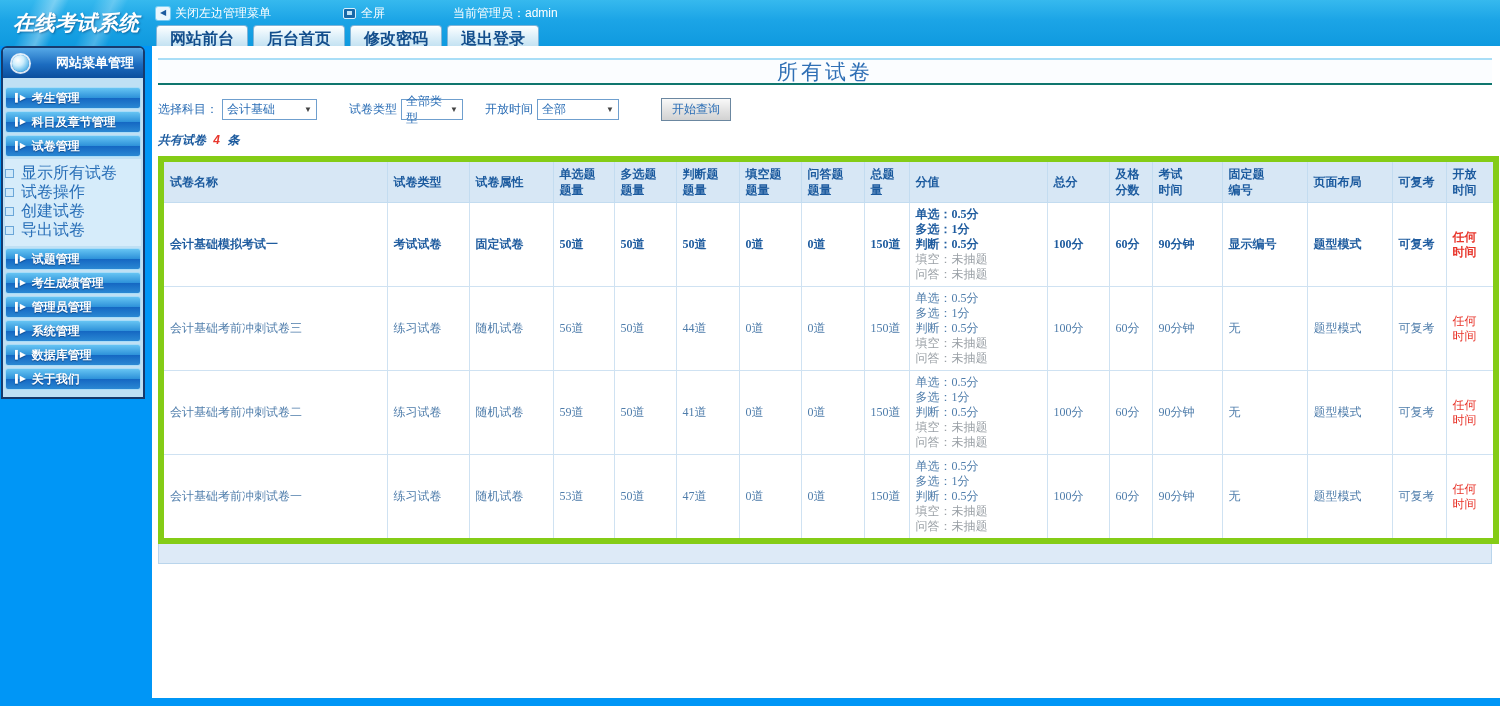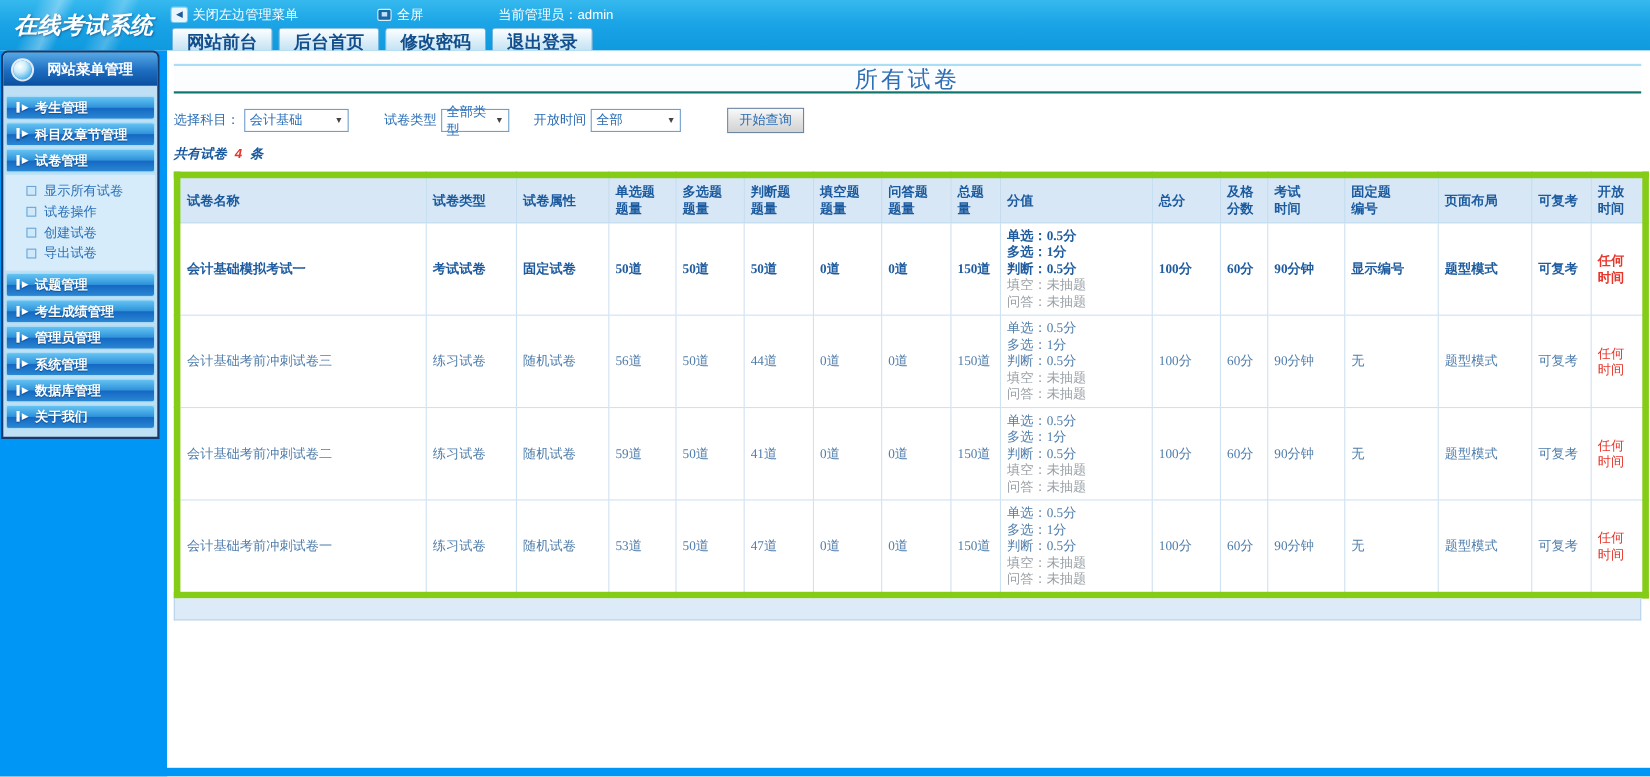--- a/index.html
+++ b/index.html
@@ -54,42 +54,42 @@
   
   .sidebar { position:absolute; top:46px; left:0; width:152px; bottom:0; background:#0096f6; }
   .menu-box {
     position:absolute; left:1px; top:0; width:144px;
     border:2px solid #163a6d; border-radius:6px 6px 0 0;
     background:#bfe0f4; padding-bottom:5px;
   }
   .menu-header {
     height:30px; border-radius:4px 4px 0 0;
     background:linear-gradient(180deg,#55a8e6 0%,#1c6cc0 55%,#0b4f9e 100%);
-    display:flex; align-items:center; gap:14px; padding-left:9px;
+    display:flex; align-items:center; gap:27px; padding-left:9px;
     color:#ffffff; font-weight:bold; font-size:13px;
   }
   .globe-icon {
     width:17px; height:17px; border-radius:50%;
     background:radial-gradient(circle at 35% 30%, #ffffff 0%, #cdeefc 35%, #55b4e8 75%, #2a86c8 100%);
     box-shadow:0 0 0 2px rgba(255,255,255,.85);
   }
   .menu-gap { height:7px; }
   .menu-btn {
     margin:2px 2px; height:22px;
     background:linear-gradient(180deg,#66c4f3 0%,#2f93da 48%,#1568c3 52%,#2a88d3 100%);
     border:1px solid #a8dcf8; border-radius:3px;
     display:flex; align-items:center; gap:7px; padding-left:9px;
     color:#ffffff; font-weight:bold; font-size:12px; cursor:pointer;
     text-shadow:0 1px 1px rgba(9,50,100,.6);
   }
   .play-icon { font-size:8px; letter-spacing:-1px; color:#ffffff; line-height:1; }
   .submenu { background:#d6ecfa; margin:2px 2px; padding:5px 0 6px 0; }
   .submenu-item {
-    height:19px; display:flex; align-items:center; gap:7px; padding-left:19px;
-    color:#2a70b8; font-size:12px; cursor:pointer;
+    height:19px; display:flex; align-items:center; gap:7px; padding-left:0;
+    color:#2a70b8; font-size:16px; cursor:pointer;
   }
   .square-icon { width:9px; height:9px; background:#cfe9fa; border:1px solid #6aa6d8; }
 
   
   .main { position:absolute; left:152px; top:46px; right:0; bottom:8px; background:#ffffff; padding:12px 8px 0 6px; }
   .title-bar {
     height:27px; border-top:2px solid #a9def7; border-bottom:2px solid #0f766e;
     background:#fbfdff; display:flex; align-items:center; justify-content:center;
     color:#2f6fb5; font-size:21px; letter-spacing:3px;
   }

